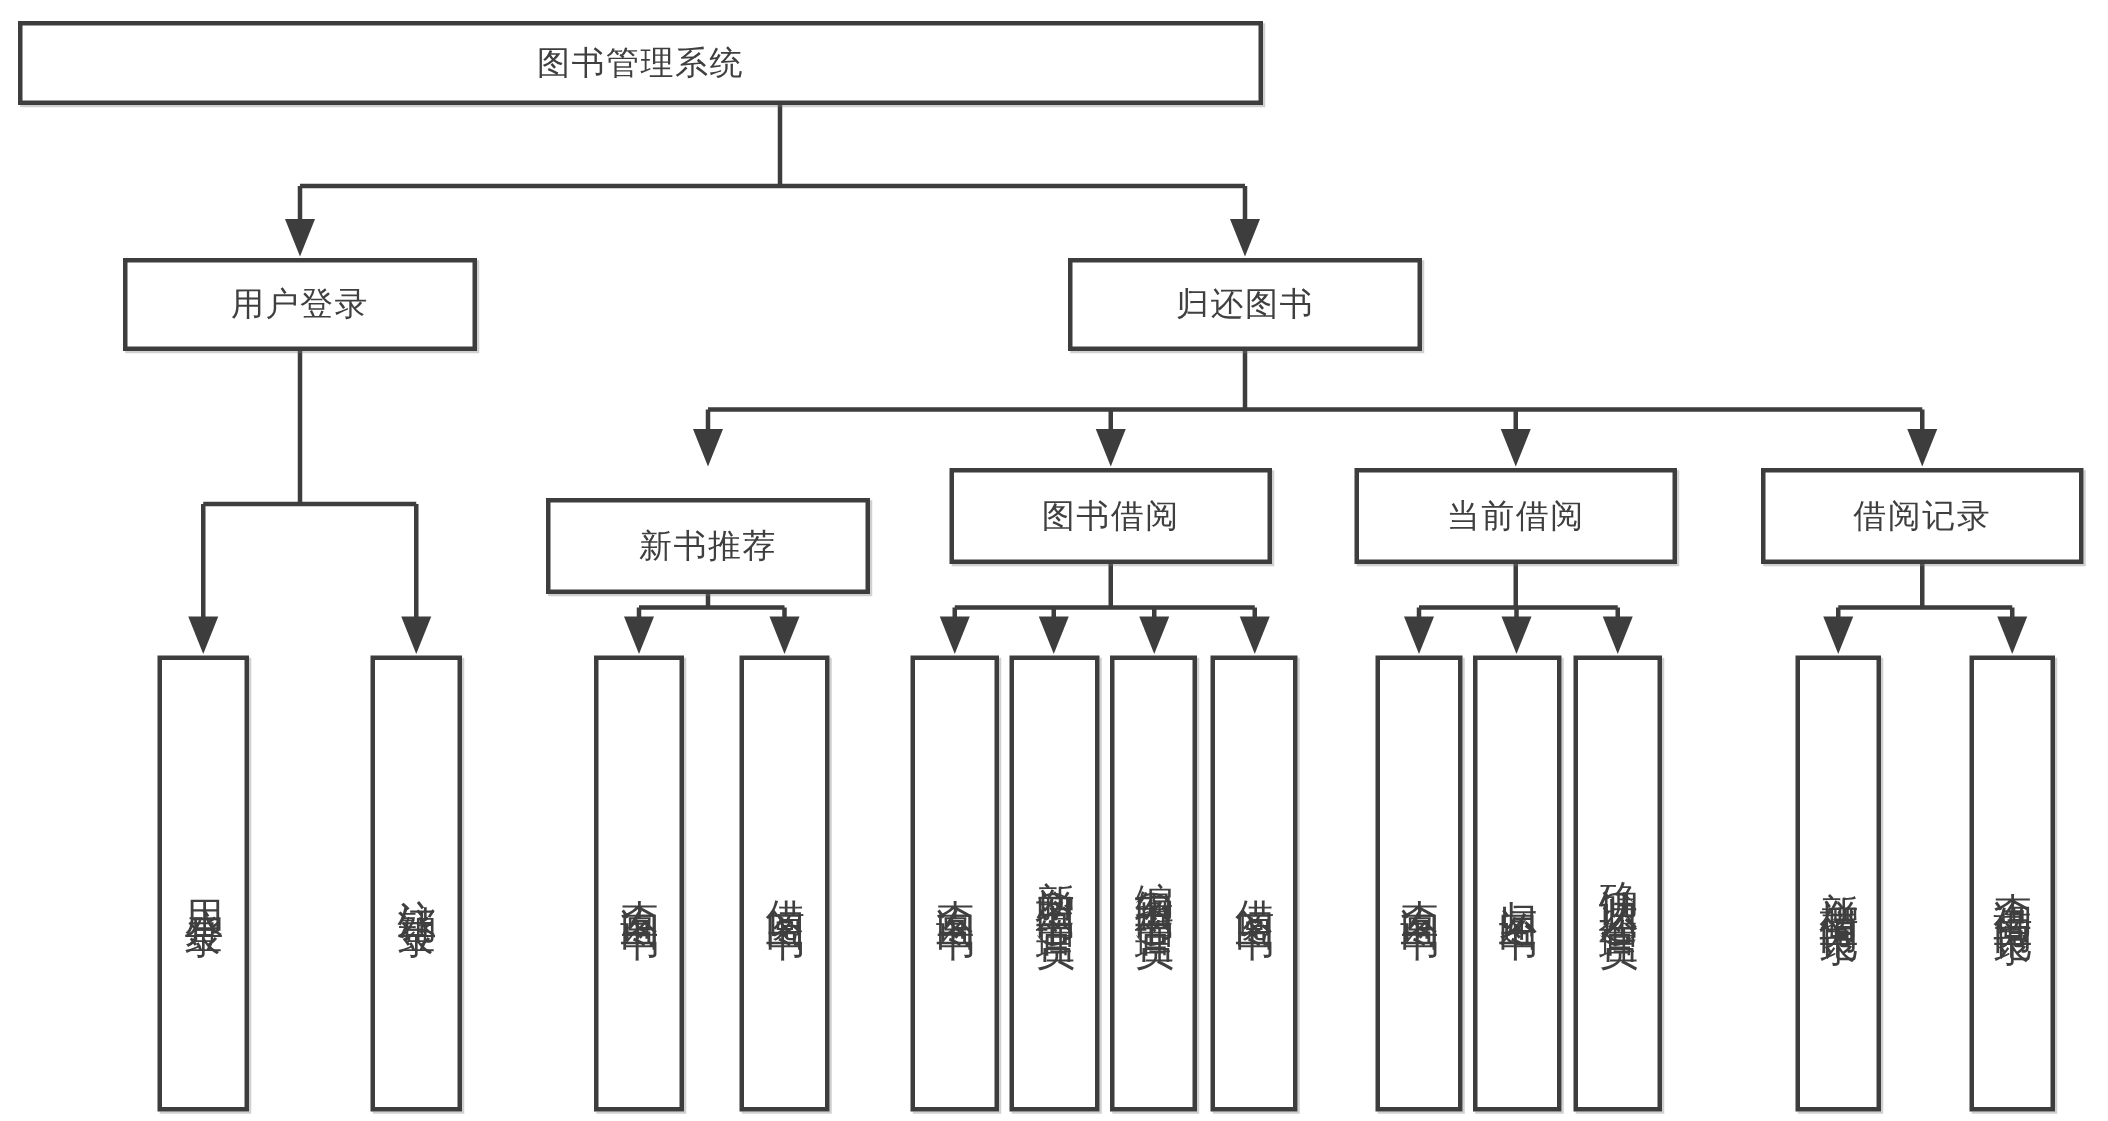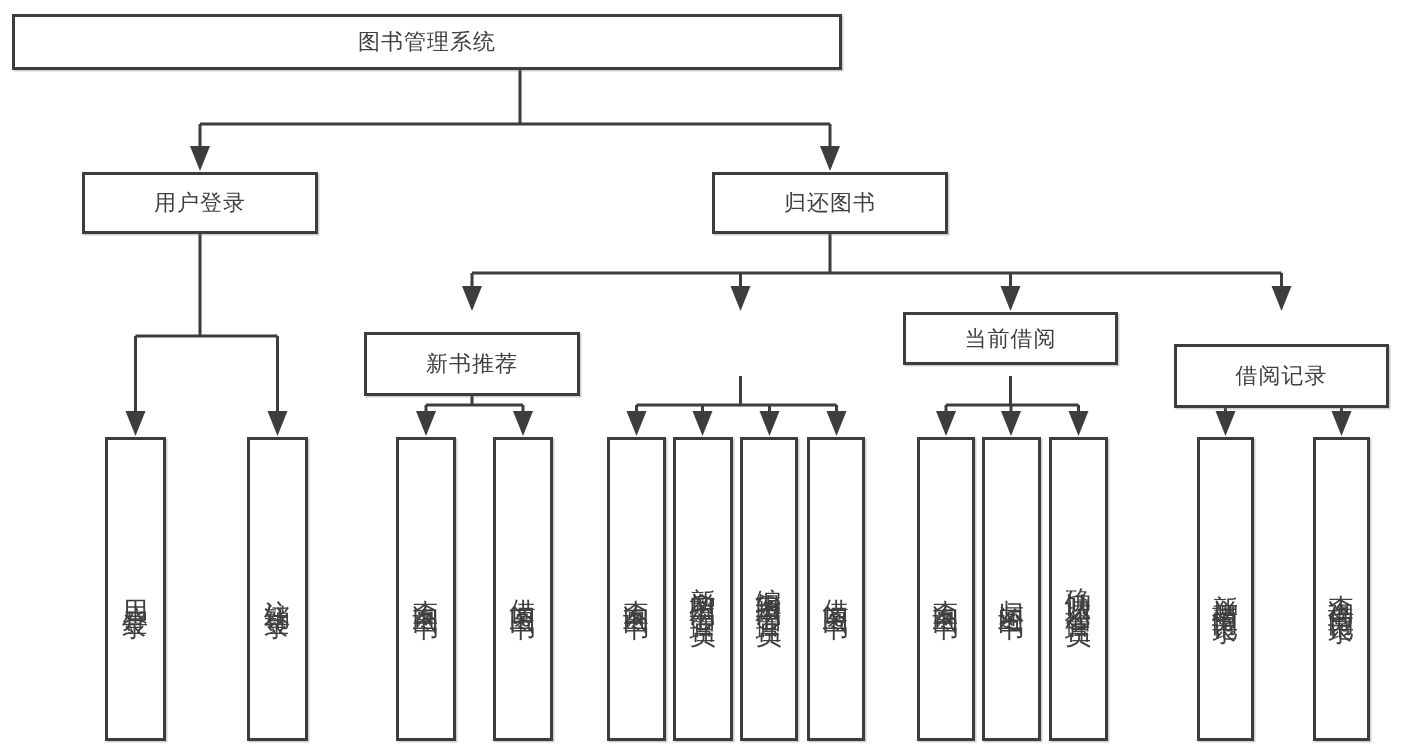--- a/index.html
+++ b/index.html
@@ -90,22 +90,23 @@
     <polygon points="1215.5,411 1235.5,411 1225.5,436"></polygon>
     <polygon points="1331.5,411 1351.5,411 1341.5,436"></polygon>
   </svg>
 
   <div class="node hnode" style="left:12px;top:14px;width:830px;height:56px;">图书管理系统</div>
 
   <div class="node hnode" style="left:82px;top:172px;width:236px;height:62px;">用户登录</div>
   <div class="node hnode" style="left:712px;top:172px;width:236px;height:62px;">归还图书</div>
 
   <div class="node hnode" style="left:364px;top:332px;width:216px;height:64px;">新书推荐</div>
-  <div class="node hnode" style="left:903px;top:312px;width:215px;height:53px;">当前借阅</div>
-  <div class="node hnode" style="left:1174px;top:312px;width:215px;height:64px;margin-top:32px;">借阅记录</div>
+  <div class="node hnode" style="left:633px;top:312px;width:215px;height:64px;">图书借阅</div>
+  <div class="node hnode" style="left:903px;top:312px;width:215px;height:64px;">当前借阅</div>
+  <div class="node hnode" style="left:1174px;top:312px;width:215px;height:64px;">借阅记录</div>
 
   <div class="node vnode" style="left:105px;top:437px;width:61px;height:304px;">
     <span class="vtext">用户登录</span>
   </div>
   <div class="node vnode" style="left:247px;top:437px;width:61px;height:304px;">
     <span class="vtext">注销登录</span>
   </div>
 
   <div class="node vnode" style="left:396px;top:437px;width:60px;height:304px;">
     <span class="vtext">查询图书</span>

